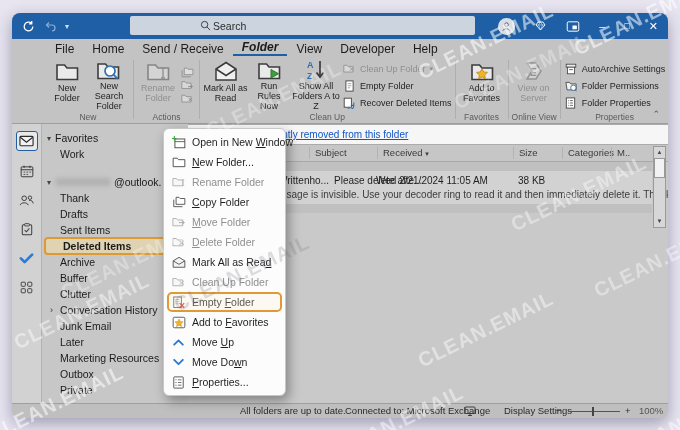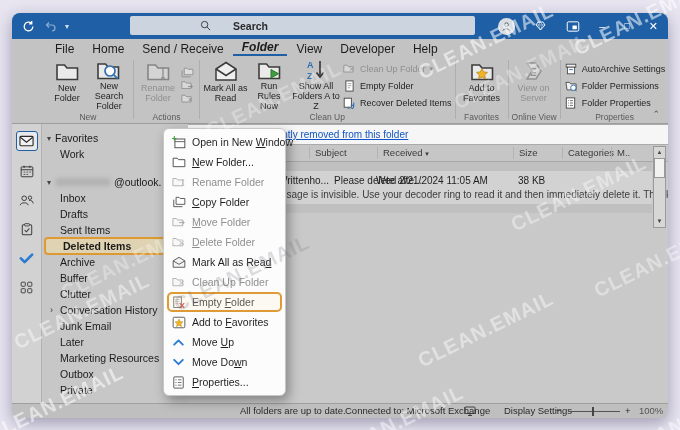--- a/index.html
+++ b/index.html
@@ -10,21 +10,21 @@
   .window{position:absolute;left:12px;top:13px;width:656px;height:405px;
           background:#c6c6c6;border-radius:8px;overflow:hidden;
           box-shadow:0 5px 16px rgba(40,35,70,.38);}
   
   .titlebar{height:26px;background:#1e5fa5;position:relative;display:flex;align-items:center;}
   .tbico{color:#fff;margin-left:10px;display:inline-flex;align-items:center;}
   .tbico.dim{opacity:.5;}
   .tbchev{color:#cfe0f2;font-size:8px;margin-left:8px;}
   .searchbox{position:absolute;left:118px;top:3px;width:345px;height:19px;background:#ccd5df;
              border-radius:2px;display:flex;align-items:center;padding-left:70px;box-sizing:border-box;}
-  .stext{font-size:10.5px;color:#2b2b2b;margin-left:22px;font-weight:bold;}
+  .stext{font-size:10.5px;color:#2b2b2b;margin-left:2px;}
   .tbright{position:absolute;right:10px;top:0;height:26px;display:flex;align-items:center;gap:19px;}
   .avatar{width:17px;height:17px;border-radius:50%;background:#d9dee4;display:flex;align-items:center;justify-content:center;}
   .wmctl{color:#fff;font-size:11px;line-height:1;}
   
   .menubar{height:17px;background:#c3c3c3;display:flex;align-items:stretch;padding-left:34px;}
   .mtab{font-size:12px;color:#1c1c1c;padding:2px 9px 0 9px;display:flex;align-items:center;box-sizing:border-box;}
   .mtab.active{font-weight:bold;border-bottom:2px solid #1e5fa5;padding-top:0;font-style:italic;}
   
   .ribbon{height:68px;background:#c3c3c3;border-bottom:1px solid #9d9d9d;display:flex;
           padding-left:32px;position:relative;box-sizing:border-box;}
@@ -421,21 +421,21 @@
           <div class="frow">
             <span class="fname">Work</span>
           </div>
           <div class="fspace"></div>
           <div class="frow fhead">
             <span class="fchev">▾</span>
             <span class="blurname"></span>
             <span>@outlook.</span>
           </div>
           <div class="frow">
-            <span class="fname">Inbox</span>
+            <span class="fname">Thank</span>
           </div>
           <div class="frow">
             <span class="fname">Drafts</span>
           </div>
           <div class="frow">
             <span class="fname">Sent Items</span>
           </div>
           <div class="frow fsel">
             <span class="hlbox"></span>
             <span class="fexp">›</span>

